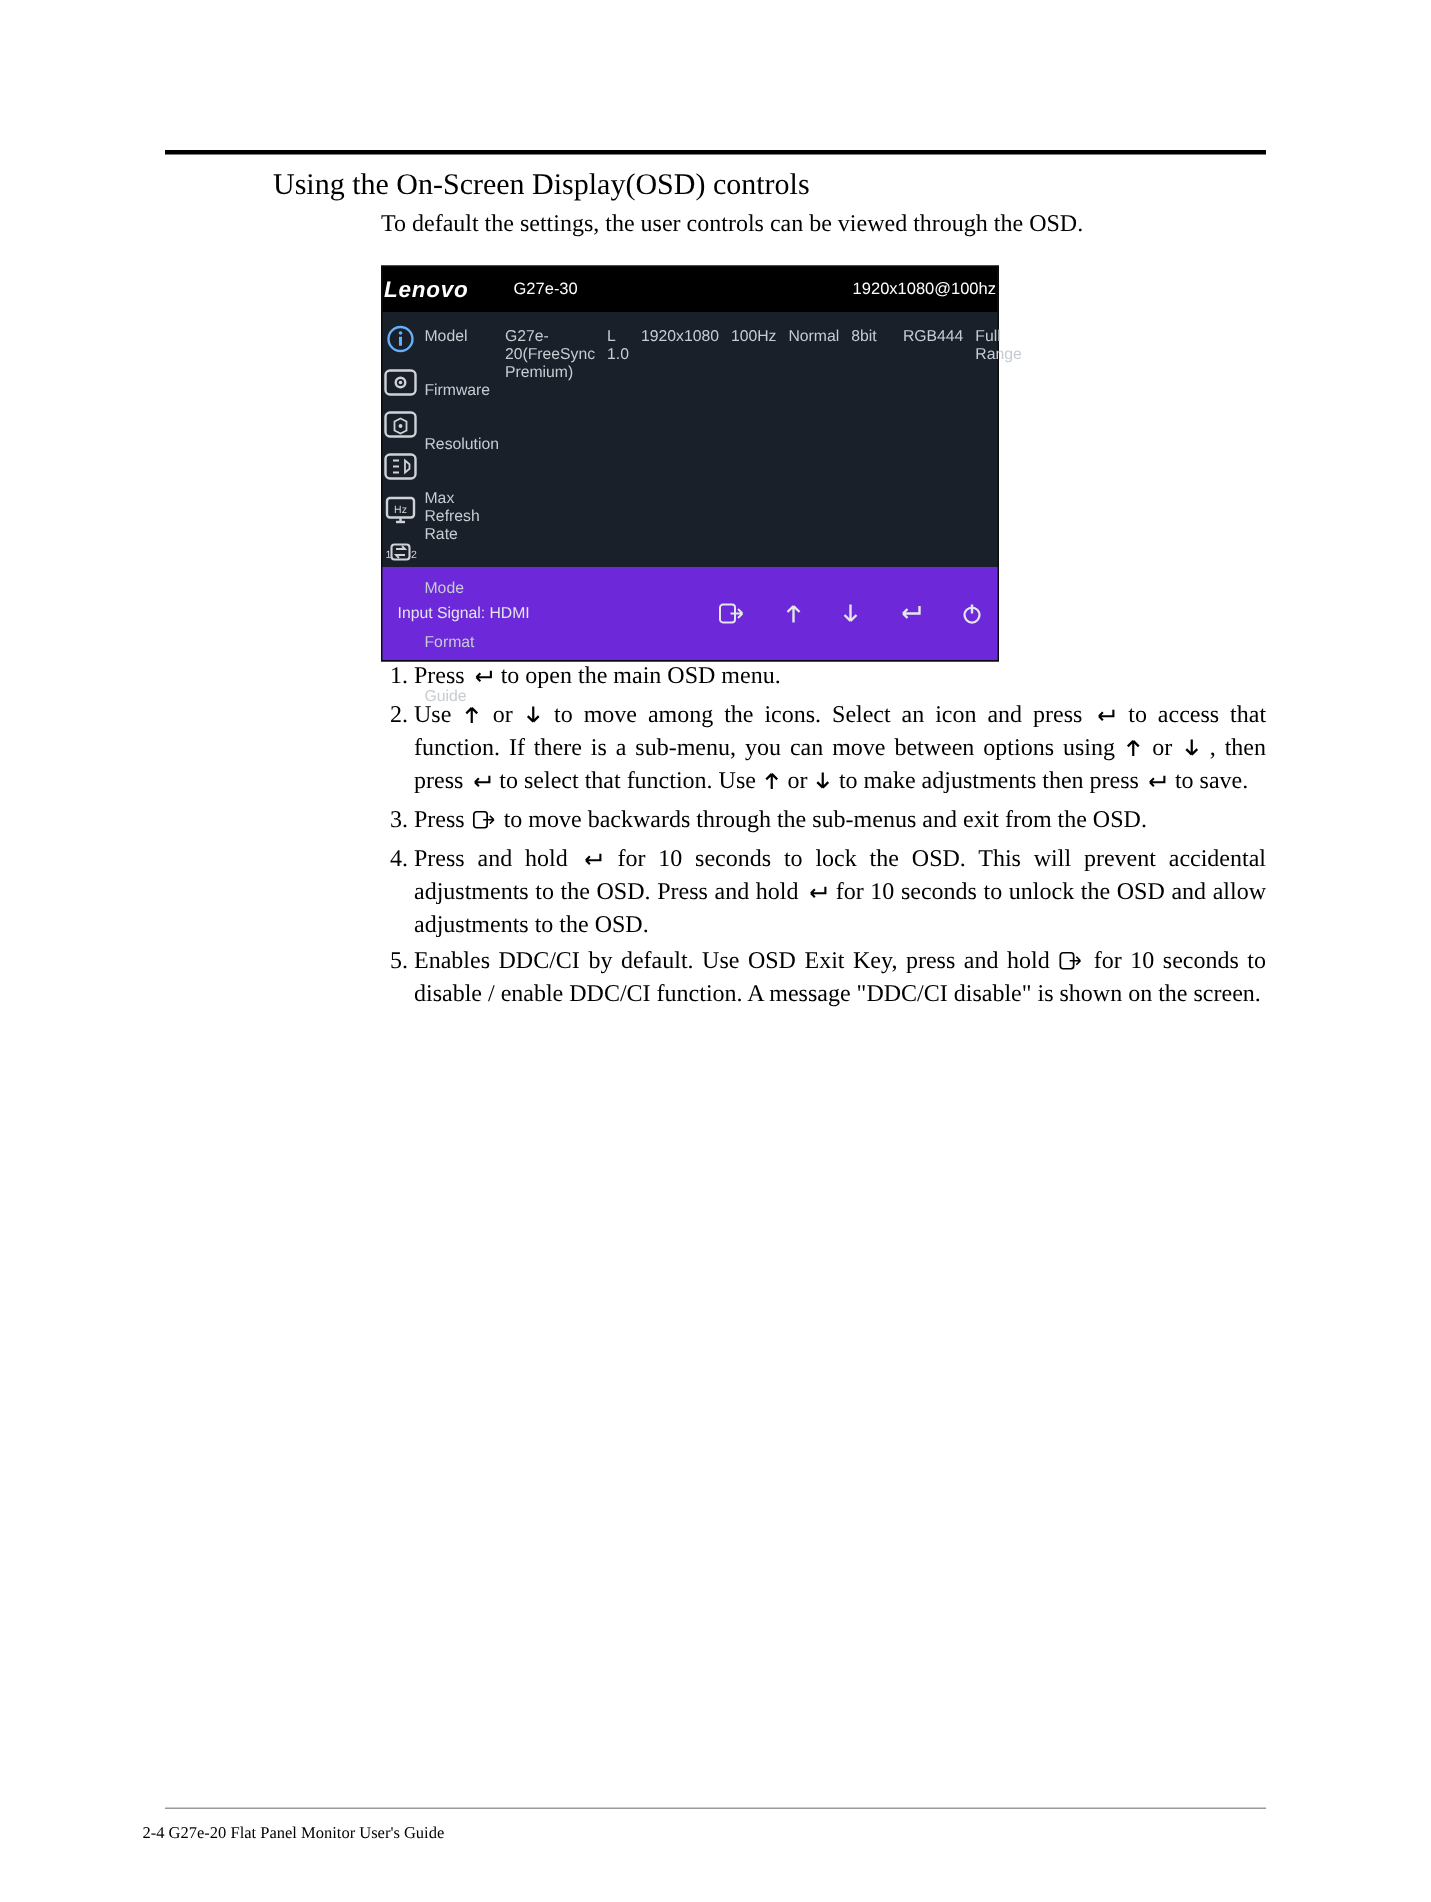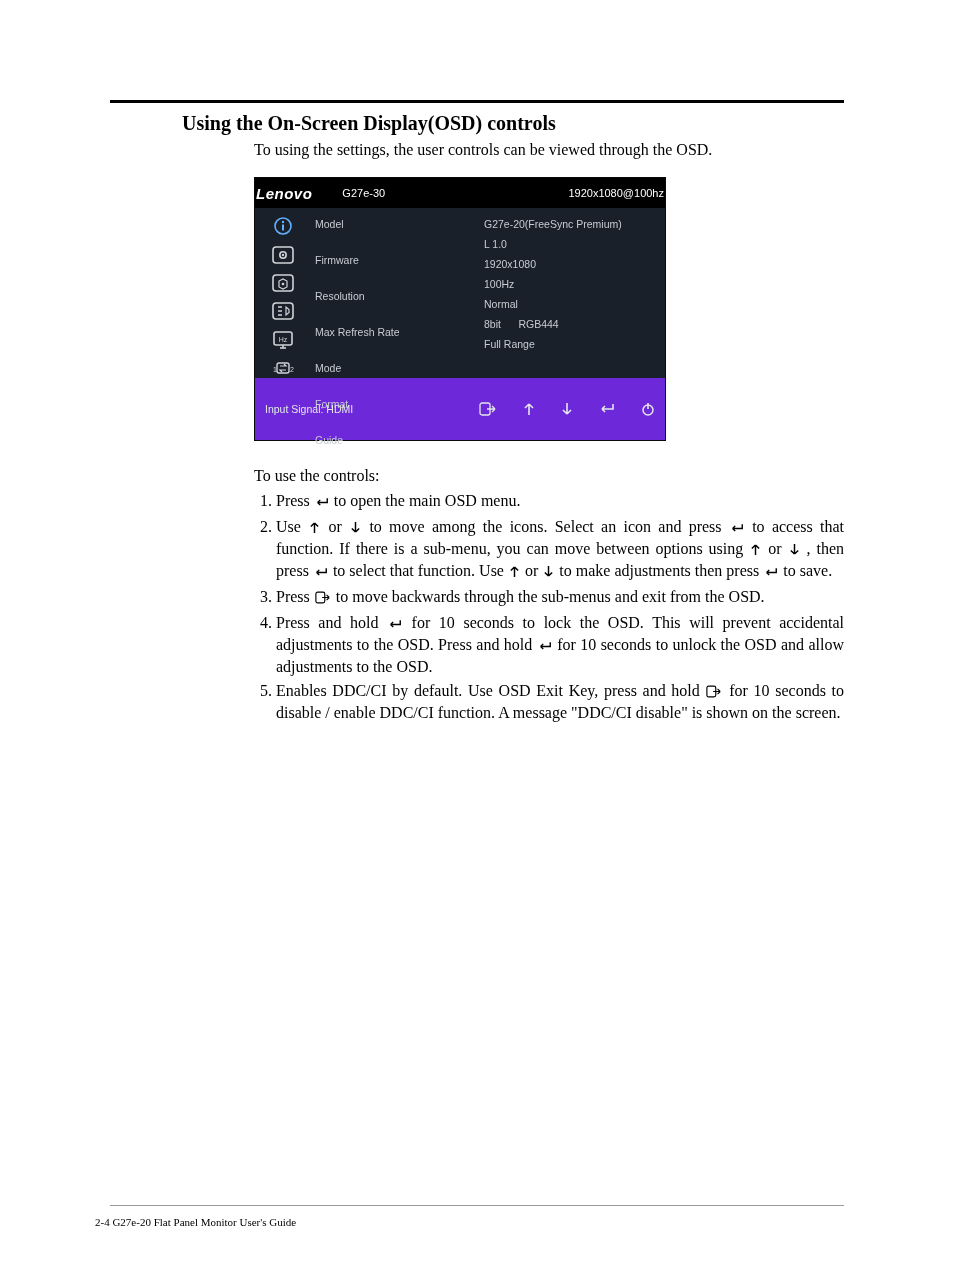--- a/index.html
+++ b/index.html
@@ -1,46 +1,46 @@
 <!DOCTYPE html>
 <html><head>
 <meta charset="utf-8">
 <style>
 html,body{margin:0;padding:0;background:#fff;font-family:"Times New Roman",Times,serif;color:#000}
 .page{width:954px;height:1268px;margin:0 auto;position:relative;box-sizing:border-box;padding:100px 110px 40px 110px}
 .topline{border-top:3px solid #000;position:absolute;left:110px;right:110px;top:100px}
-.section-title{font-weight:bold;font-size:20px;margin-top:12px;margin-left:72px}
+.section-title{font-weight:normal;font-size:20px;margin-top:12px;margin-left:72px}
 .intro{font-size:16px;margin:6px 0 18px 144px}
 .osd{width:410px;margin-left:144px;background:#1a2029;color:#cfd3d8;font-family:Arial,Helvetica,sans-serif;font-size:11px;border:1px solid #0a0a0a}
 .osd-top{display:flex;align-items:center;height:30px;background:#000;color:#fff;padding:0 1px;font-size:11px}
 .osd-logo{font-family:Arial,Helvetica,sans-serif;font-weight:bold;font-style:italic;font-size:15px;letter-spacing:.5px;color:#fff;margin-right:30px}
 .osd-res{margin-left:auto}
 .osd-body{display:flex;height:170px}
 .osd-icons{width:56px;display:flex;flex-direction:column;align-items:center;padding-top:8px;gap:10px}
 .osd-icons svg{display:block}
 .osd-labels{width:165px;padding:10px 4px 0 4px;display:flex;flex-direction:column;gap:24px;font-size:10.5px;color:#c7ccd2}
-.osd-values{flex:1;padding:10px 10px 0 0;display:flex;flex-direction:column;gap:8px;font-size:10.5px;color:#c7ccd2}
+.osd-values{flex:1;padding:10px 10px 0 0;display:flex;gap:8px;font-size:10.5px;color:#c7ccd2}
 .osd-foot{display:flex;align-items:center;height:30px;background:#6d28d9;color:#e3e6ea;padding:16px 10px;font-size:10.5px;gap:26px}
 .osd-foot .sig{margin-right:auto}
 .osd-foot svg{display:block}
 .controls-intro{font-size:16px;margin:26px 0 6px 144px}
 ol.steps{font-size:16px;margin:0 0 0 144px;padding-left:22px}
 ol.steps li{text-align:justify;margin-bottom:4px;line-height:1.25}
 .inline-icon{display:inline-block;vertical-align:-2px;margin:0 1px}
 .footer{position:absolute;left:95px;bottom:40px;font-size:11px;color:#000}
 .footer-line{position:absolute;left:110px;right:110px;bottom:62px;border-top:1px solid #999}
 </style>
 </head>
 <body>
 
 <div class="page">
   <div class="topline"></div>
 
   <div class="section-title">Using the On-Screen Display(OSD) controls</div>
-  <div class="intro">To using the settings, the user controls can be viewed through the OSD.</div>
+  <div class="intro">To default the settings, the user controls can be viewed through the OSD.</div>
 
   <div class="osd">
     <div class="osd-top">
       <span class="osd-logo">Lenovo</span>
       <span>G27e-30</span>
       <span class="osd-res">1920x1080@100hz</span>
     </div>
     <div class="osd-body">
       <div class="osd-icons">
 
@@ -116,21 +116,20 @@
       <svg width="16" height="12" viewBox="0 0 16 12">
           <path d="M14 1v5H3m0 0 3-3M3 6l3 3" fill="none" stroke="#e3e6ea" stroke-width="1.6"></path>
         </svg>
       <svg width="14" height="14" viewBox="0 0 14 14">
           <circle cx="7" cy="8" r="5" fill="none" stroke="#e3e6ea" stroke-width="1.5"></circle>
           <path d="M7 1v6" stroke="#e3e6ea" stroke-width="1.6"></path>
         </svg>
     </div>
   </div>
 
-  <div class="controls-intro">To use the controls:</div>
 
   <ol class="steps">
     <li>
       <span>Press </span>
       <span class="inline-icon"><svg width="14" height="11" viewBox="0 0 16 12">
             <path d="M14 1v5H3m0 0 3-3M3 6l3 3" fill="none" stroke="#000" stroke-width="1.6"></path>
           </svg></span>
       <span> to open the main OSD menu.</span>
     </li>
     <li>

